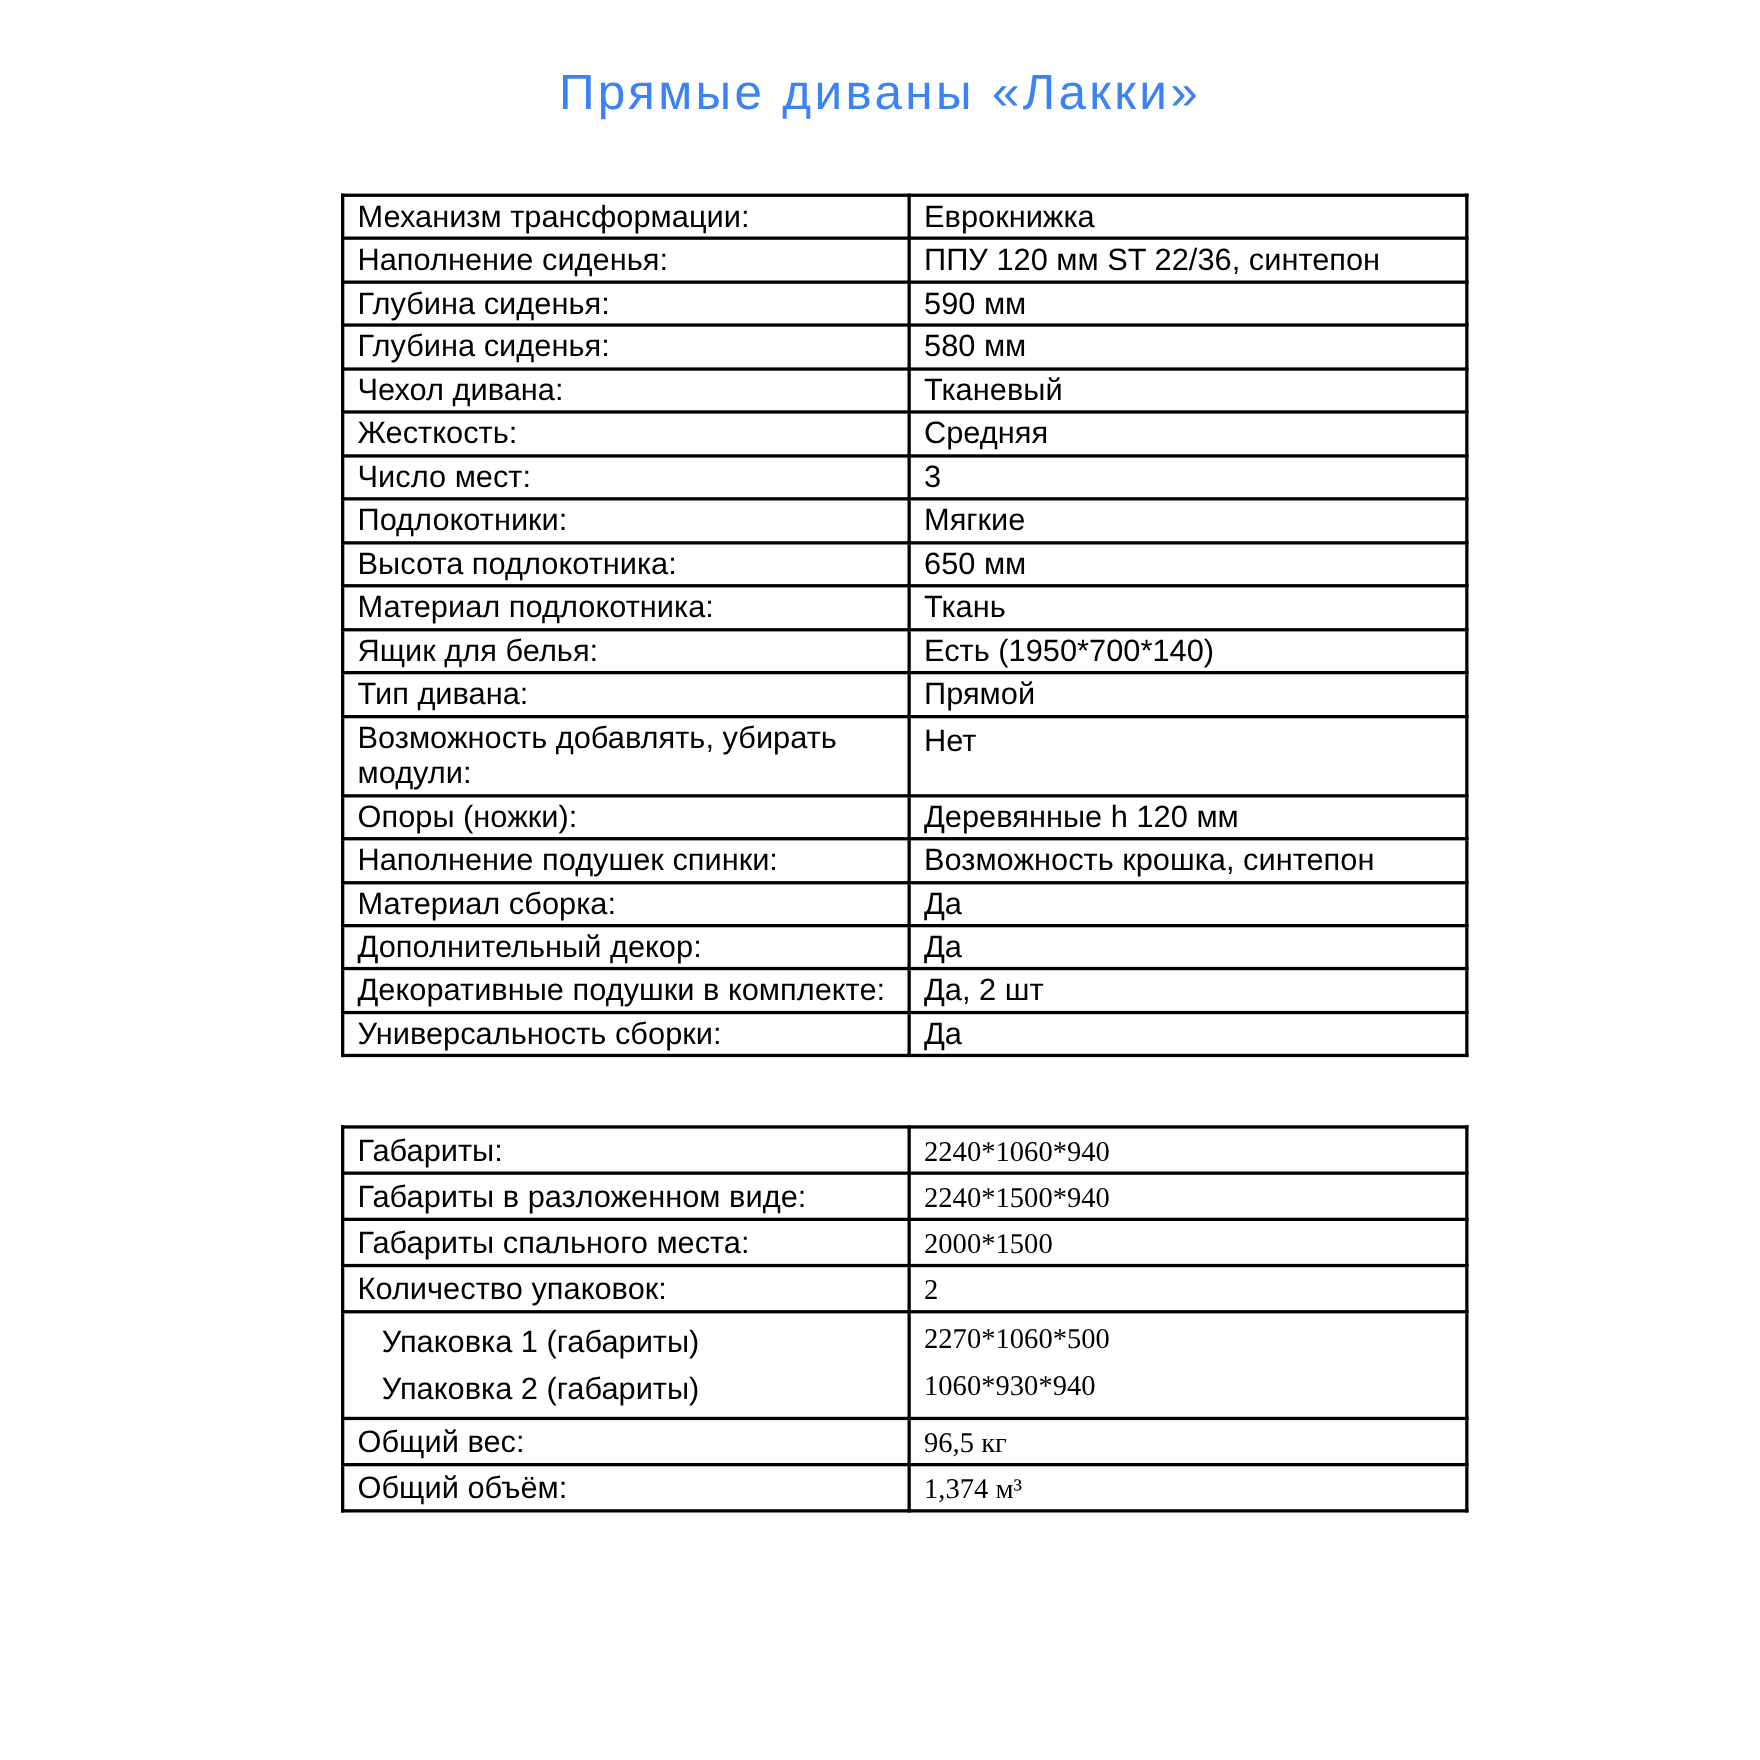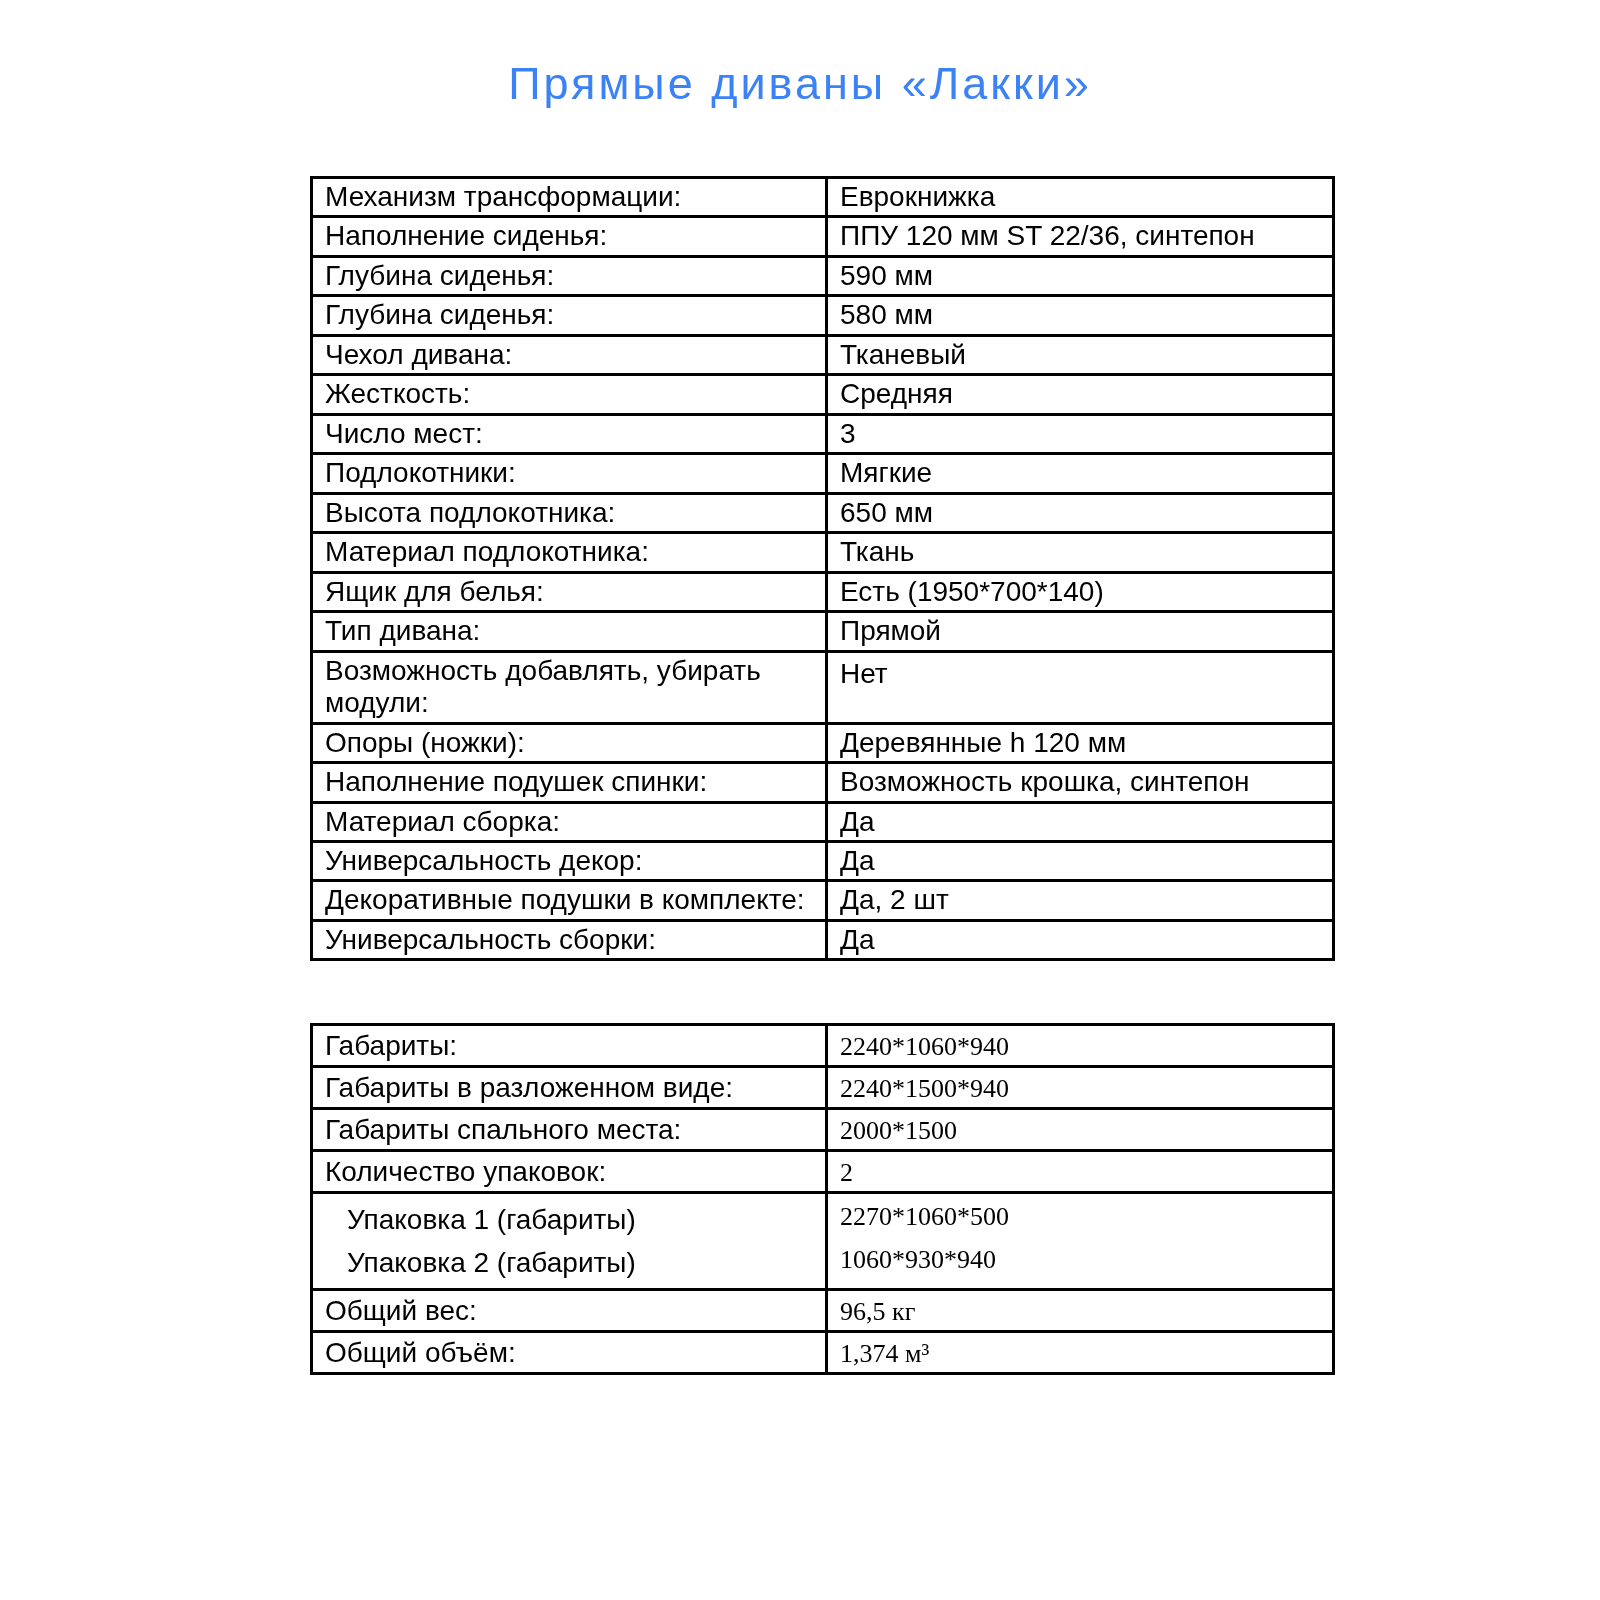--- a/index.html
+++ b/index.html
@@ -143,21 +143,21 @@
         </tr>
         <tr>
           <td class="lbl">Наполнение подушек спинки:</td>
           <td class="val">Возможность крошка, синтепон</td>
         </tr>
         <tr>
           <td class="lbl">Материал сборка:</td>
           <td class="val">Да</td>
         </tr>
         <tr>
-          <td class="lbl">Универсальность декор:</td>
+          <td class="lbl">Дополнительный декор:</td>
           <td class="val">Да</td>
         </tr>
         <tr>
           <td class="lbl">Декоративные подушки в комплекте:</td>
           <td class="val">Да, 2 шт</td>
         </tr>
         <tr>
           <td class="lbl">Универсальность сборки:</td>
           <td class="val">Да</td>
         </tr>

